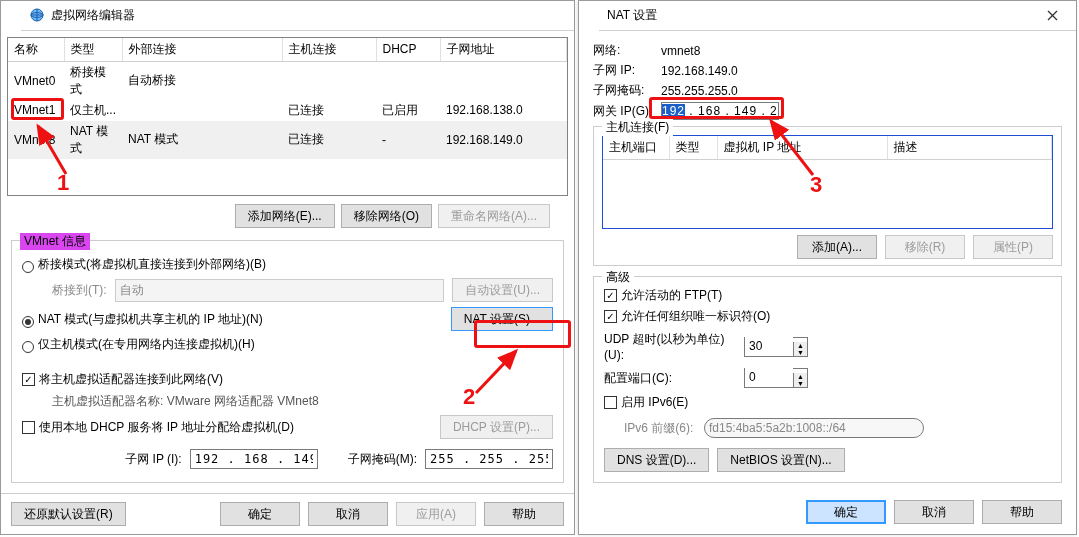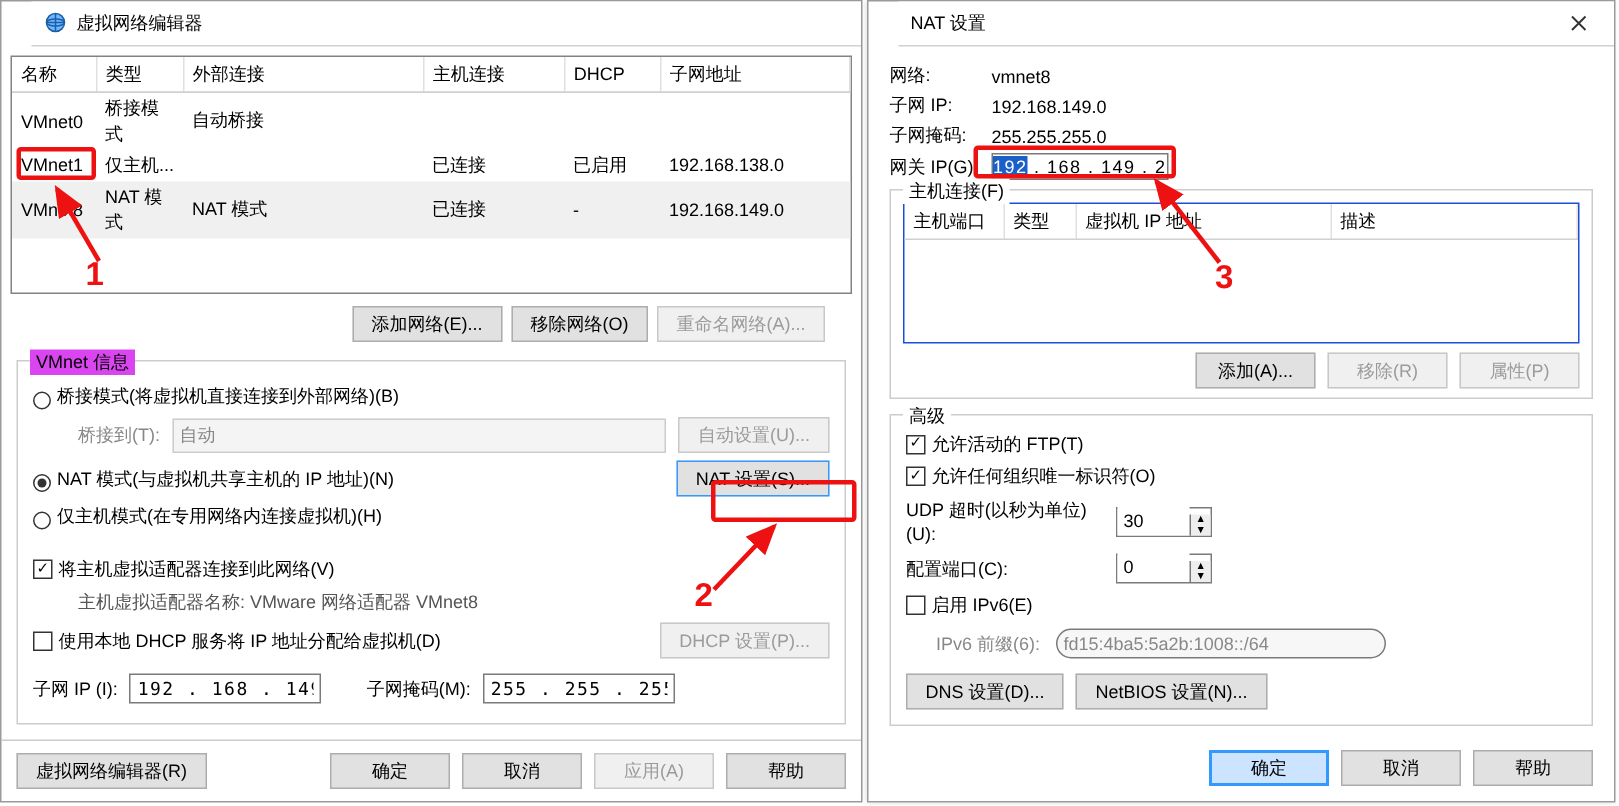--- a/index.html
+++ b/index.html
@@ -175,32 +175,32 @@
 
       <div class="row">
         <label class="check">
             <span class="box"></span>
             <span>使用本地 DHCP 服务将 IP 地址分配给虚拟机(D)</span>
           </label>
         <span style="flex:1"></span>
         <button class="btn disabled">DHCP 设置(P)...</button>
       </div>
 
-      <div class="row" style="margin-top:10px;">
+      <div class="row" style="margin-top:10px;justify-content:flex-end;">
         <span>子网 IP (I):</span>
         <input type="text" class="ip" style="width: 128px;" value="192 . 168 . 149 .  0">
         <span style="width:14px"></span>
         <span>子网掩码(M):</span>
         <input type="text" class="ip" style="width: 128px;" value="255 . 255 . 255 .  0">
       </div>
     </div>
   </div>
 
   <div class="footer">
-    <button class="btn">虚拟网络编辑器(R)</button>
+    <button class="btn">还原默认设置(R)</button>
     <span style="flex:1"></span>
     <button class="btn">确定</button>
     <button class="btn">取消</button>
     <button class="btn disabled">应用(A)</button>
     <button class="btn">帮助</button>
   </div>
 </div>
 
 <div id="winR" class="win">
   <div class="titlebar">

